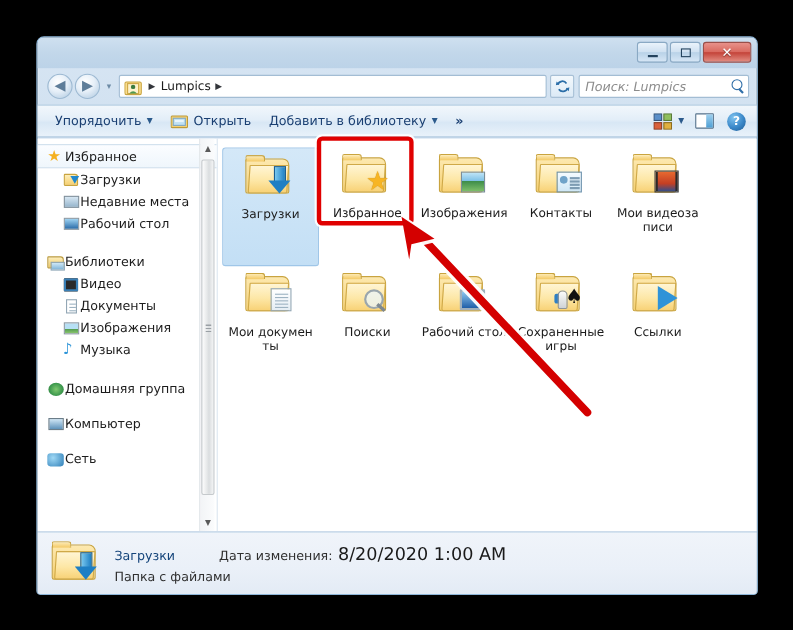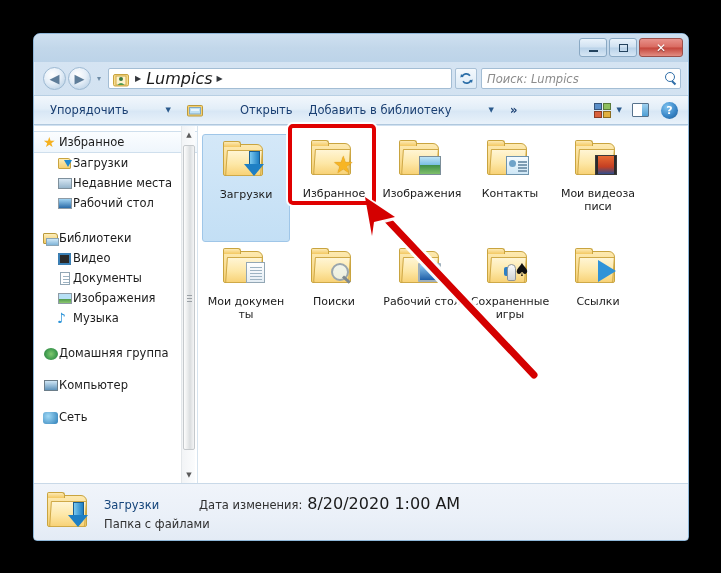--- a/index.html
+++ b/index.html
@@ -79,31 +79,31 @@
     border-radius: 2px;
     display: flex; align-items: center;
     padding: 0 4px;
     overflow: hidden;
   }
   .crumb-icon {
     width: 16px; height: 14px; position: relative; margin-right: 2px; flex: 0 0 auto;
   }
   .crumb-sep { color: #33363b; font-size: 8px; margin: 0 5px 0 4px; }
   .crumb-text {
-    font-size: 16px; color: #1b1b1b; white-space: nowrap; font-style: italic;
+    font-size: 11px; color: #1b1b1b; white-space: nowrap;
   }
   #refreshbtn {
     width: 22px; height: 21px; margin-left: 3px;
     border: 1px solid #a8c0d6; border-radius: 2px;
     background: linear-gradient(to bottom, #f4f9fd, #dceaf6);
     display: flex; align-items: center; justify-content: center;
     color: #2b5f90; font-size: 12px; line-height: 1;
   }
   #searchbox {
-    width: 200px; height: 21px; margin-left: 4px;
+    width: 155px; height: 21px; margin-left: 4px;
     background: #fff; border: 1px solid #a3bdd4; border-radius: 2px;
     display: flex; align-items: center; padding: 0 3px 0 5px;
   }
   #searchbox .ph {
     flex: 1; font-size: 11.5px; color: #8c8c8c; font-style: italic;
     white-space: nowrap; overflow: hidden;
   }
   .magnifier { width: 13px; height: 13px; position: relative; flex: 0 0 auto; }
   .magnifier::before {
     content: ""; position: absolute; left: 1px; top: 0;
@@ -121,21 +121,20 @@
     background: linear-gradient(to bottom, #f2f7fc 0%, #e3eef8 45%, #d8e7f5 55%, #e9f2fa 100%);
     border-top: 1px solid #b8cfe3;
     border-bottom: 1px solid #b0c8de;
     display: flex; align-items: center; padding: 0 8px;
     font-size: 11.5px; color: #15428b;
   }
   .tbitem {
     display: flex; align-items: center; height: 22px;
     padding: 0 8px; border-radius: 3px; white-space: nowrap;
     color: #1a3f72;
-    gap: 32px;
   }
   .tbcaret { font-size: 7px; margin-left: 5px; color: #2b5a8c; }
   .tb-spacer { flex: 1; }
   .tbicon-open {
     width: 16px; height: 14px; margin-right: 5px; position: relative; flex: 0 0 auto;
   }
   .tb-right { display: flex; align-items: center; gap: 4px; padding-right: 2px; }
   .viewsicon { width: 17px; height: 15px; position: relative; }
   .paneicon {
     width: 17px; height: 14px; border: 1.4px solid #56728c; border-radius: 1px;

